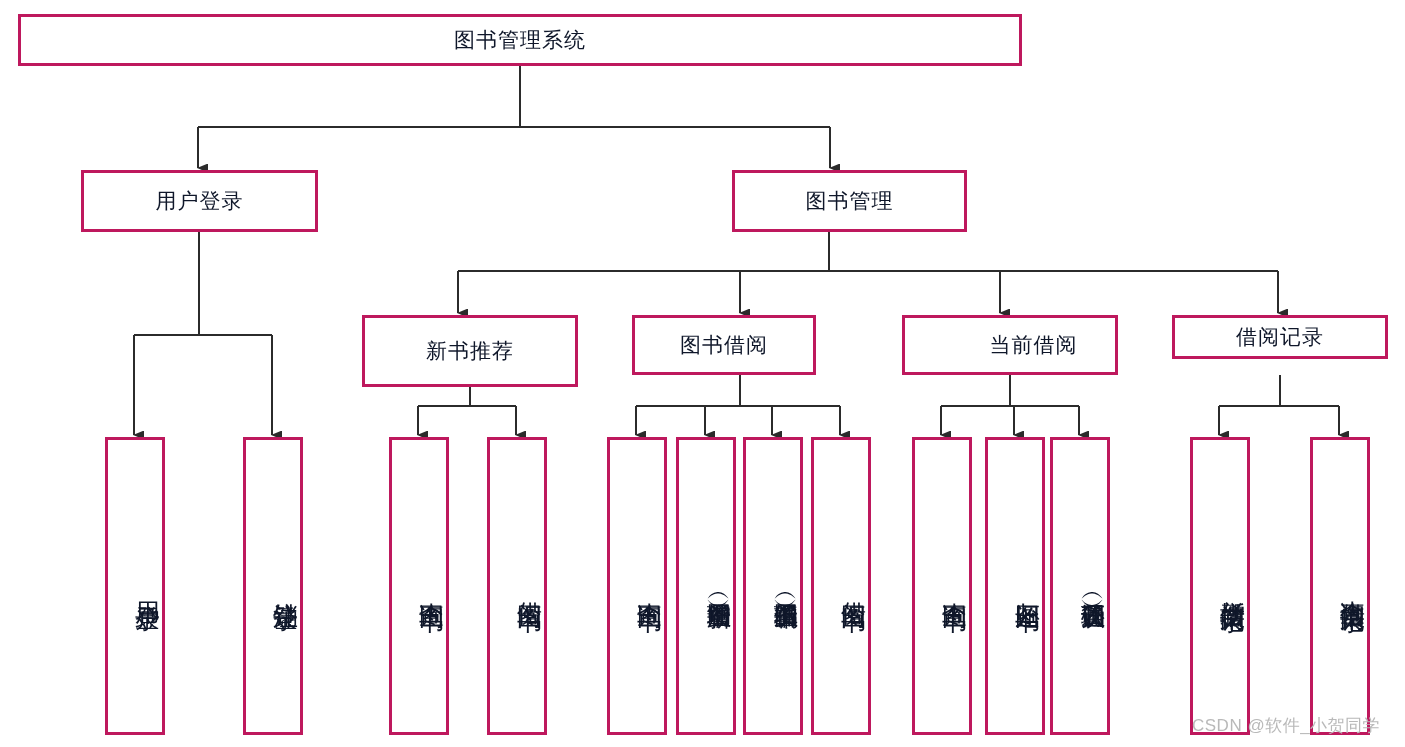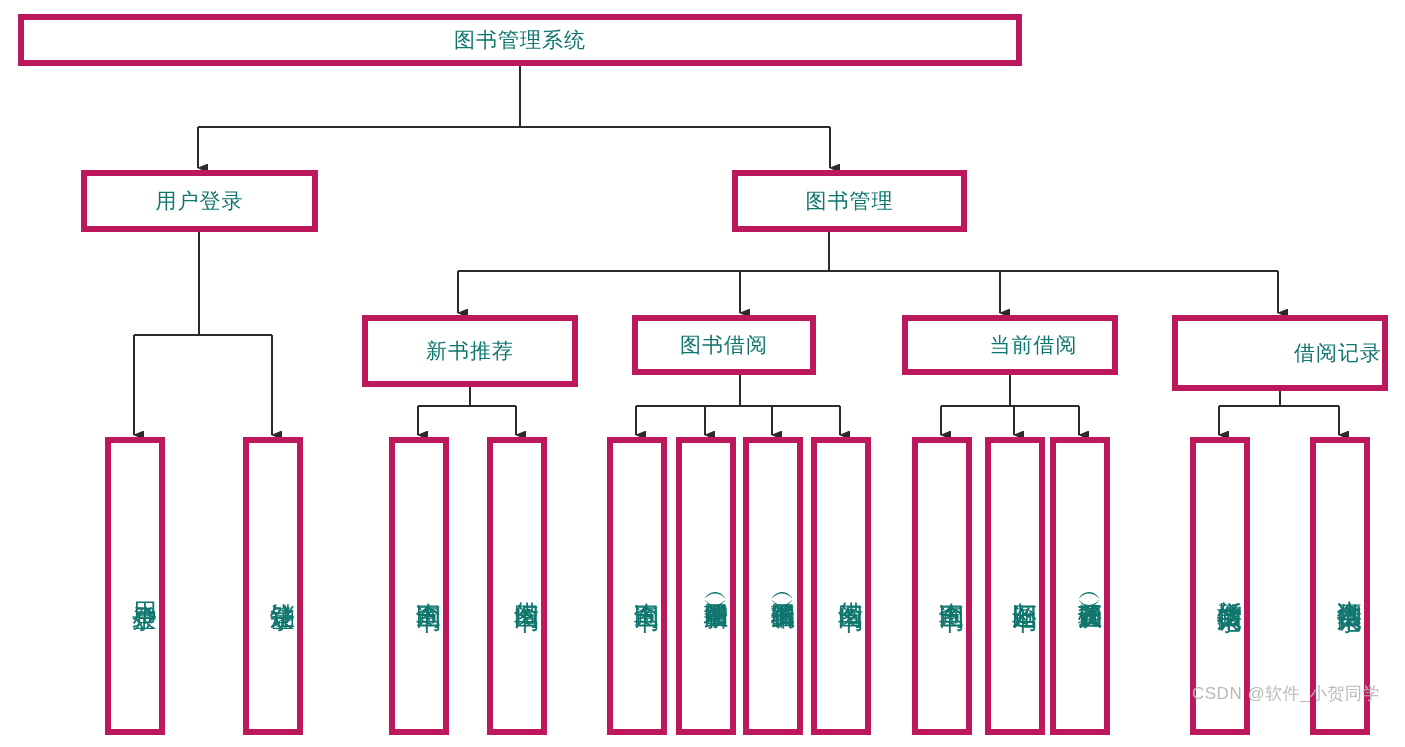--- a/index.html
+++ b/index.html
@@ -20,26 +20,26 @@
     position: absolute;
     left: 0;
     top: 0;
     width: 1405px;
     height: 747px;
     pointer-events: none;
   }
   .node {
     position: absolute;
     box-sizing: border-box;
-    border: 6px solid #be185d;
+    border: 3px solid #be185d;
     background: #ffffff;
     display: flex;
     align-items: center;
     justify-content: center;
-    color: #0f766e;
+    color: #0f172a;
   }
   .node.horizontal {
     font-size: 21px;
     line-height: 1.25;
     letter-spacing: 1px;
     white-space: nowrap;
   }
   .node.vertical {
     writing-mode: vertical-rl;
     text-orientation: upright;
@@ -125,21 +125,21 @@
       </div>
       <div class="node horizontal" style="left: 362px; top: 315px; width: 216px; height: 72px;">
         <span>新书推荐</span>
       </div>
       <div class="node horizontal" style="left: 632px; top: 315px; width: 184px; height: 60px;">
         <span>图书借阅</span>
       </div>
       <div class="node horizontal" style="left: 902px; top: 315px; width: 216px; height: 60px; padding-left: 47px;">
         <span>当前借阅</span>
       </div>
-      <div class="node horizontal" style="left: 1172px; top: 315px; width: 216px; height: 76px; justify-content: flex-end;">
+      <div class="node horizontal" style="left: 1172px; top: 315px; width: 216px; height: 44px;">
         <span>借阅记录</span>
       </div>
       <div class="node vertical" style="left: 105px; top: 437px; width: 60px; height: 298px;">
         <span>用户登录</span>
       </div>
       <div class="node vertical" style="left: 243px; top: 437px; width: 60px; height: 298px;">
         <span>注销登录</span>
       </div>
       <div class="node vertical" style="left: 389px; top: 437px; width: 60px; height: 298px;">
         <span>查询图书</span>
@@ -169,15 +169,15 @@
         <span>确认归还（管理员）</span>
       </div>
       <div class="node vertical" style="left: 1190px; top: 437px; width: 60px; height: 298px;">
         <span>新增借阅记录</span>
       </div>
       <div class="node vertical" style="left: 1310px; top: 437px; width: 60px; height: 298px;">
         <span>查询借阅记录</span>
       </div>
     </div>
 
-  <div class="watermark" style="left: 1192px; top: 682px; color: rgb(185, 185, 185);">CSDN @软件_小贺同学</div>
+  <div class="watermark" style="left: 1192px; top: 714px; color: rgb(185, 185, 185);">CSDN @软件_小贺同学</div>
 
 </div>
 
 </body></html>

